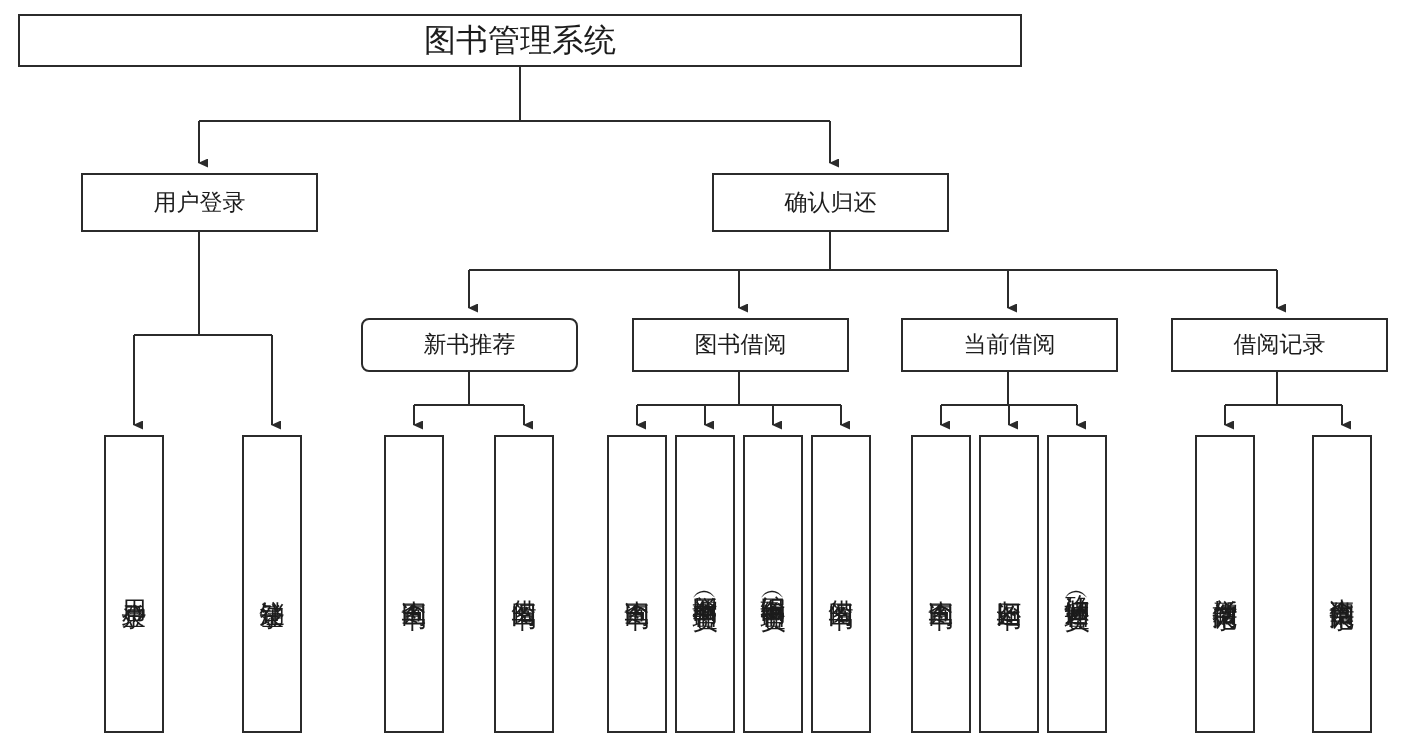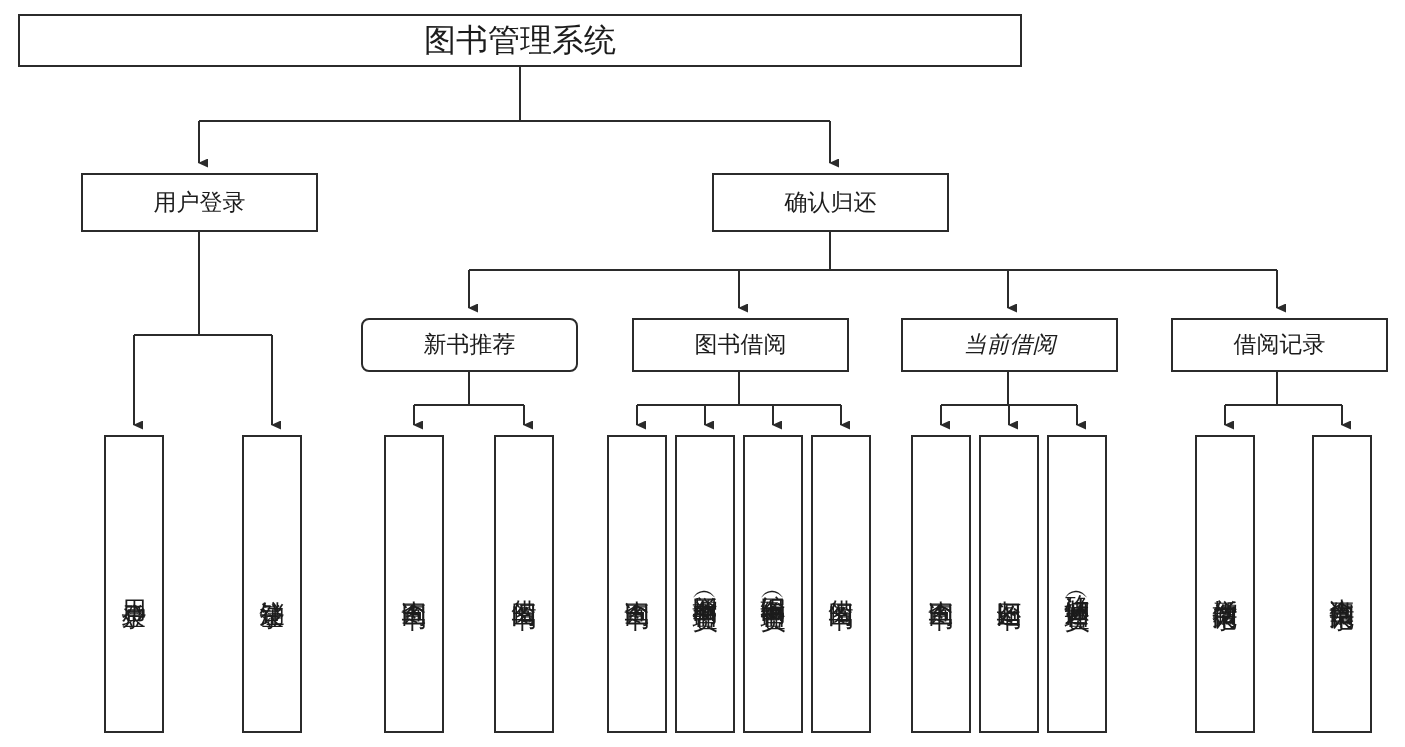--- a/index.html
+++ b/index.html
@@ -135,21 +135,21 @@
   </div>
 
   <div class="node-box level-1" style="left:361px; top:318px; width:217px; height:54px;border-radius:8px;">
     <span class="node-label">新书推荐</span>
   </div>
 
   <div class="node-box level-1" style="left:632px; top:318px; width:217px; height:54px;">
     <span class="node-label">图书借阅</span>
   </div>
 
-  <div class="node-box level-1" style="left:901px; top:318px; width:217px; height:54px;font-style:italic;">
+  <div class="node-box level-1" style="left:901px; top:318px; width:217px; height:54px;">
     <span class="node-label">当前借阅</span>
   </div>
 
   <div class="node-box level-1" style="left:1171px; top:318px; width:217px; height:54px;">
     <span class="node-label">借阅记录</span>
   </div>
 
   <div class="node-box level-2" style="left:104px; top:435px; width:60px; height:298px;">
     <span class="node-label">用户登录</span>
   </div>

